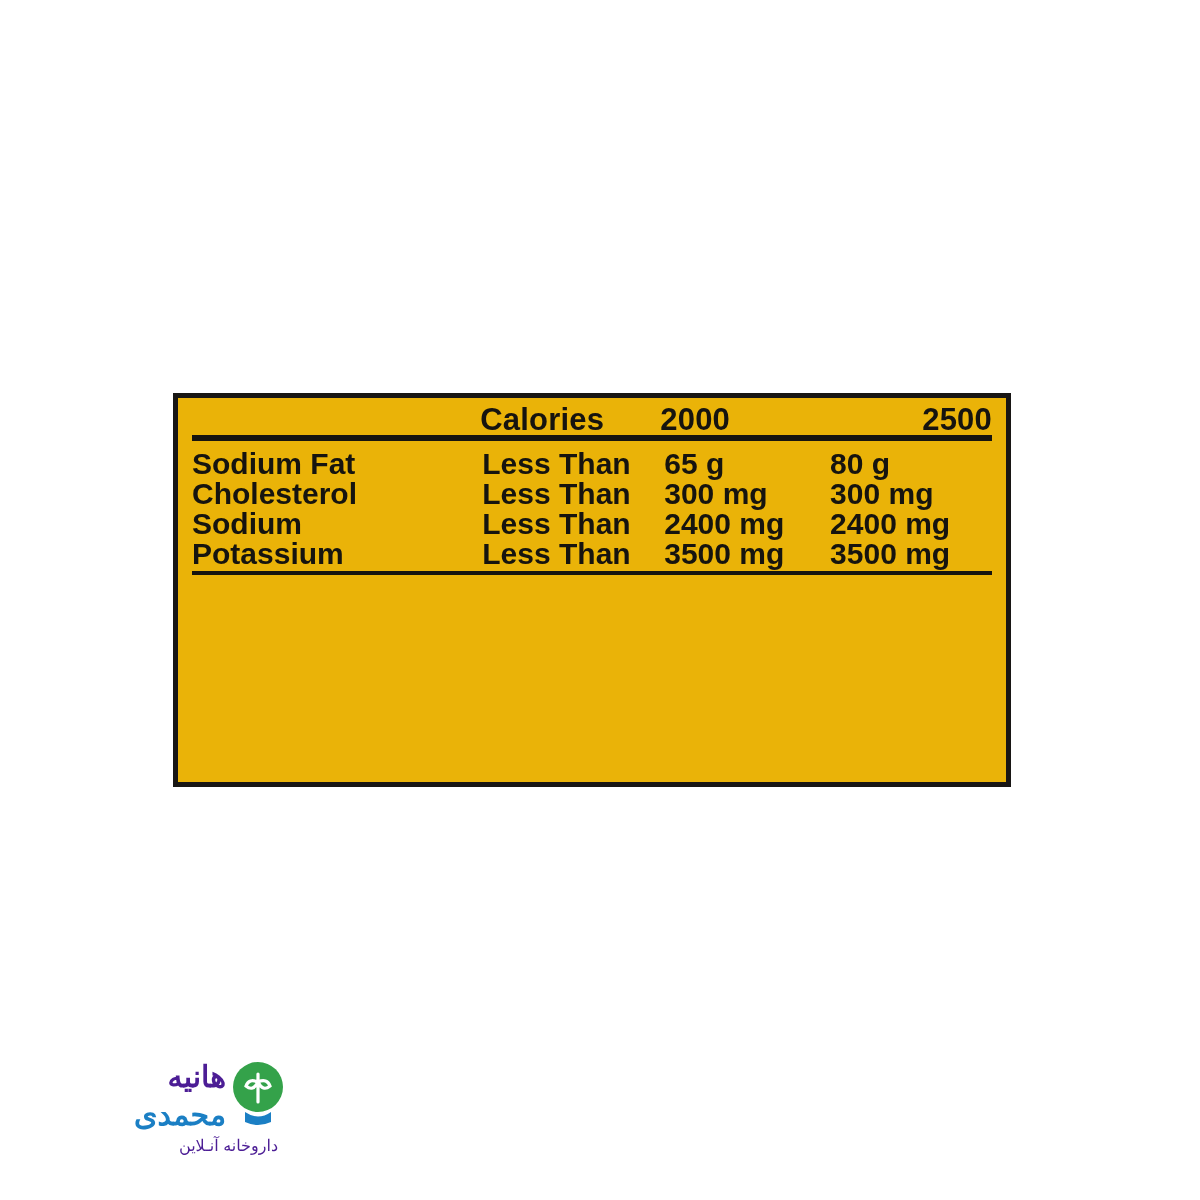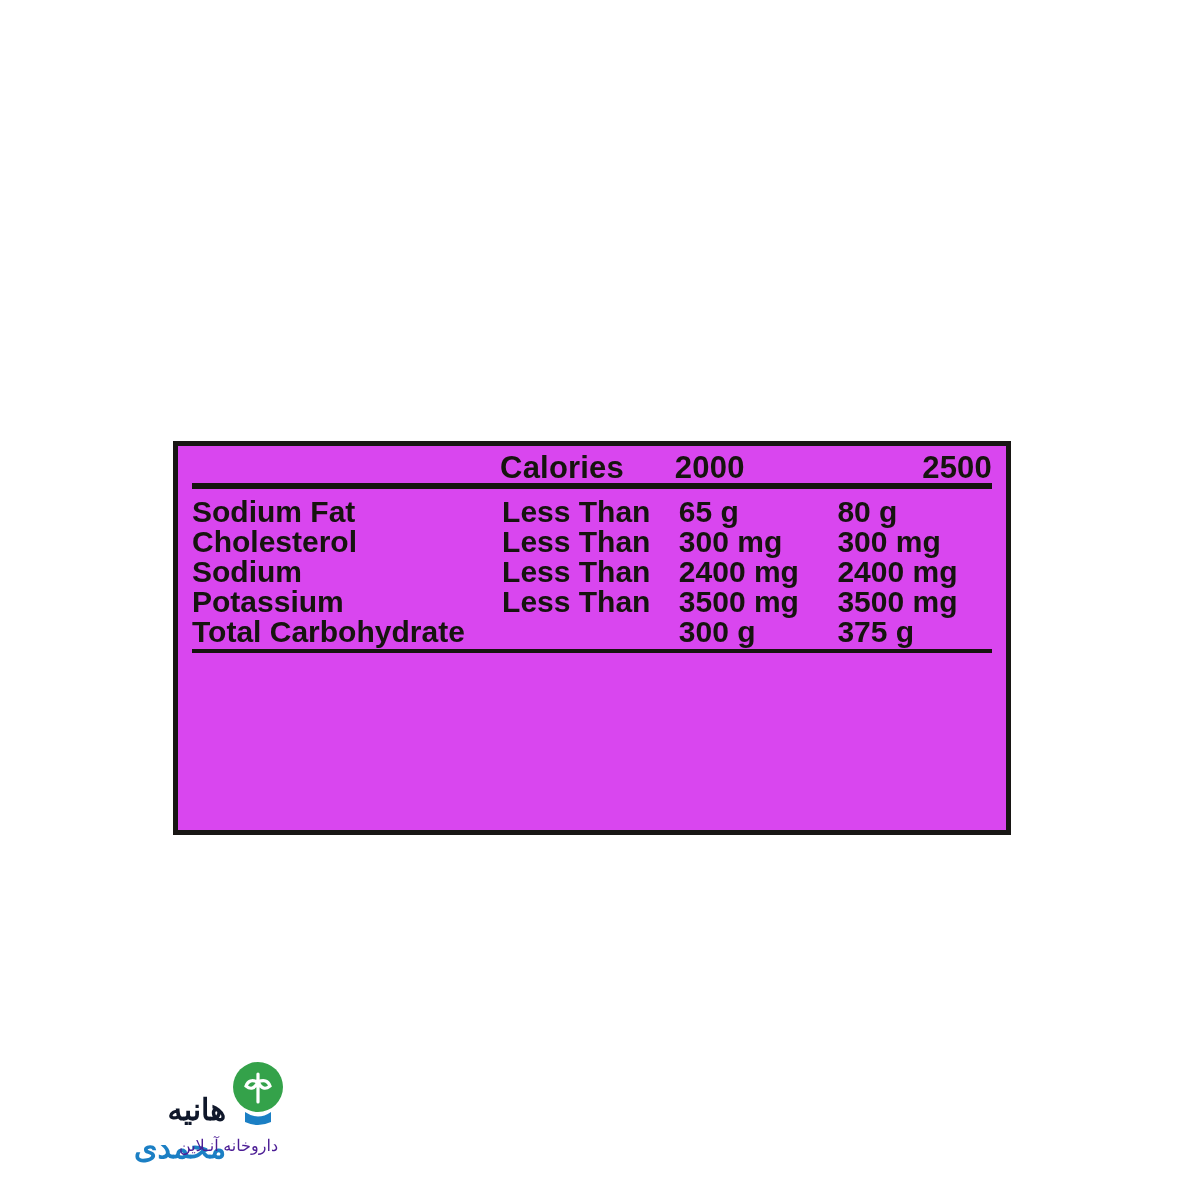--- a/index.html
+++ b/index.html
@@ -15,25 +15,24 @@
     overflow: hidden;
   }
 
   
   #nutrition-panel {
     position: absolute;
     left: 173px;
     top: 393px;
     width: 838px;
     height: 394px;
-    background: #d946ef;
+    background: #eab308;
     border: 5px solid #181614;
     box-sizing: border-box;
     padding: 0;
-    margin-top: 48px;
   }
   #nutrition-panel .inner {
     position: relative;
     width: 100%;
     height: 100%;
     box-sizing: border-box;
     padding: 6px 14px 0 14px;
   }
 
   table.dv {
@@ -108,26 +107,25 @@
     height: 110px;
   }
   #logo .logo-text {
     position: absolute;
     right: 62px;
     top: 0px;
     text-align: right;
     direction: rtl;
   }
   #logo .logo-line1 {
-    color: #0f172a;
+    color: #4c1d95;
     font-size: 30px;
     font-weight: bold;
     letter-spacing: 1px;
     line-height: 1.25;
-    margin-top: 33px;
   }
   #logo .logo-line2 {
     color: #1b7fc4;
     font-size: 30px;
     font-weight: bold;
     letter-spacing: 1px;
     line-height: 1.25;
   }
   #logo .logo-sub {
     position: absolute;
@@ -195,26 +193,20 @@
         <td class="v2500">2400 mg</td>
       </tr>
 
       <tr class="dv-row">
         <td class="name">Potassium</td>
         <td class="less">Less Than</td>
         <td class="v2000">3500 mg</td>
         <td class="v2500">3500 mg</td>
       </tr>
 
-      <tr class="dv-row">
-        <td class="name">Total Carbohydrate</td>
-        <td class="less"></td>
-        <td class="v2000">300 g</td>
-        <td class="v2500">375 g</td>
-      </tr>
 
 
       <tr class="rule-thin">
         <td colspan="4">
               <div></div>
             </td>
       </tr>
 
     </tbody>
       </table>

